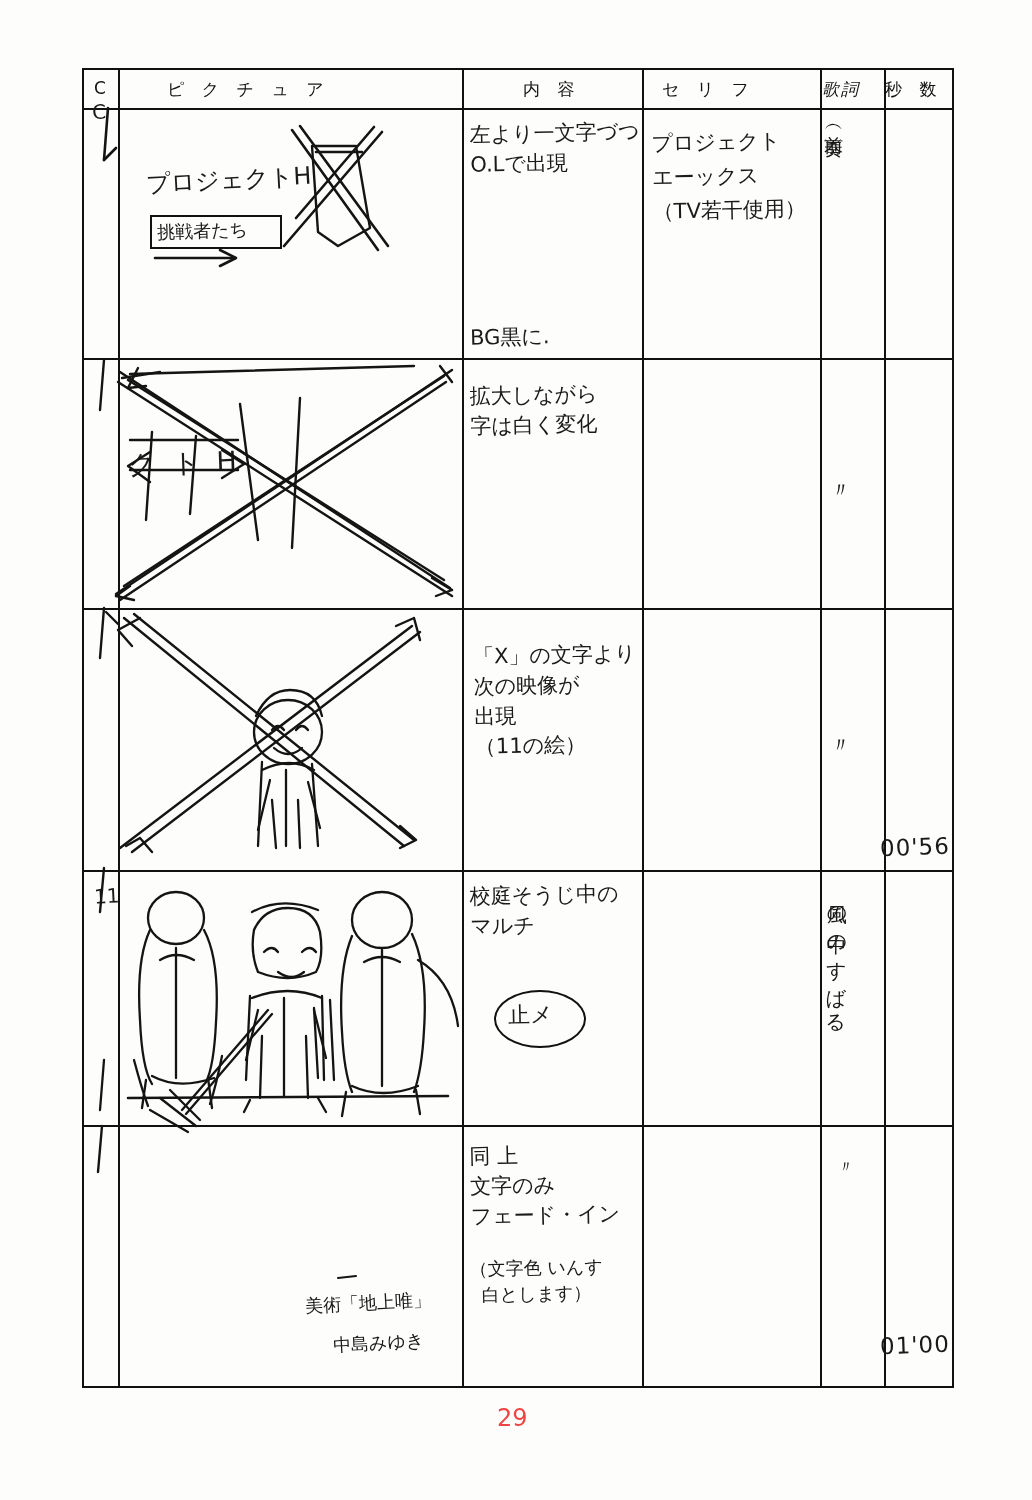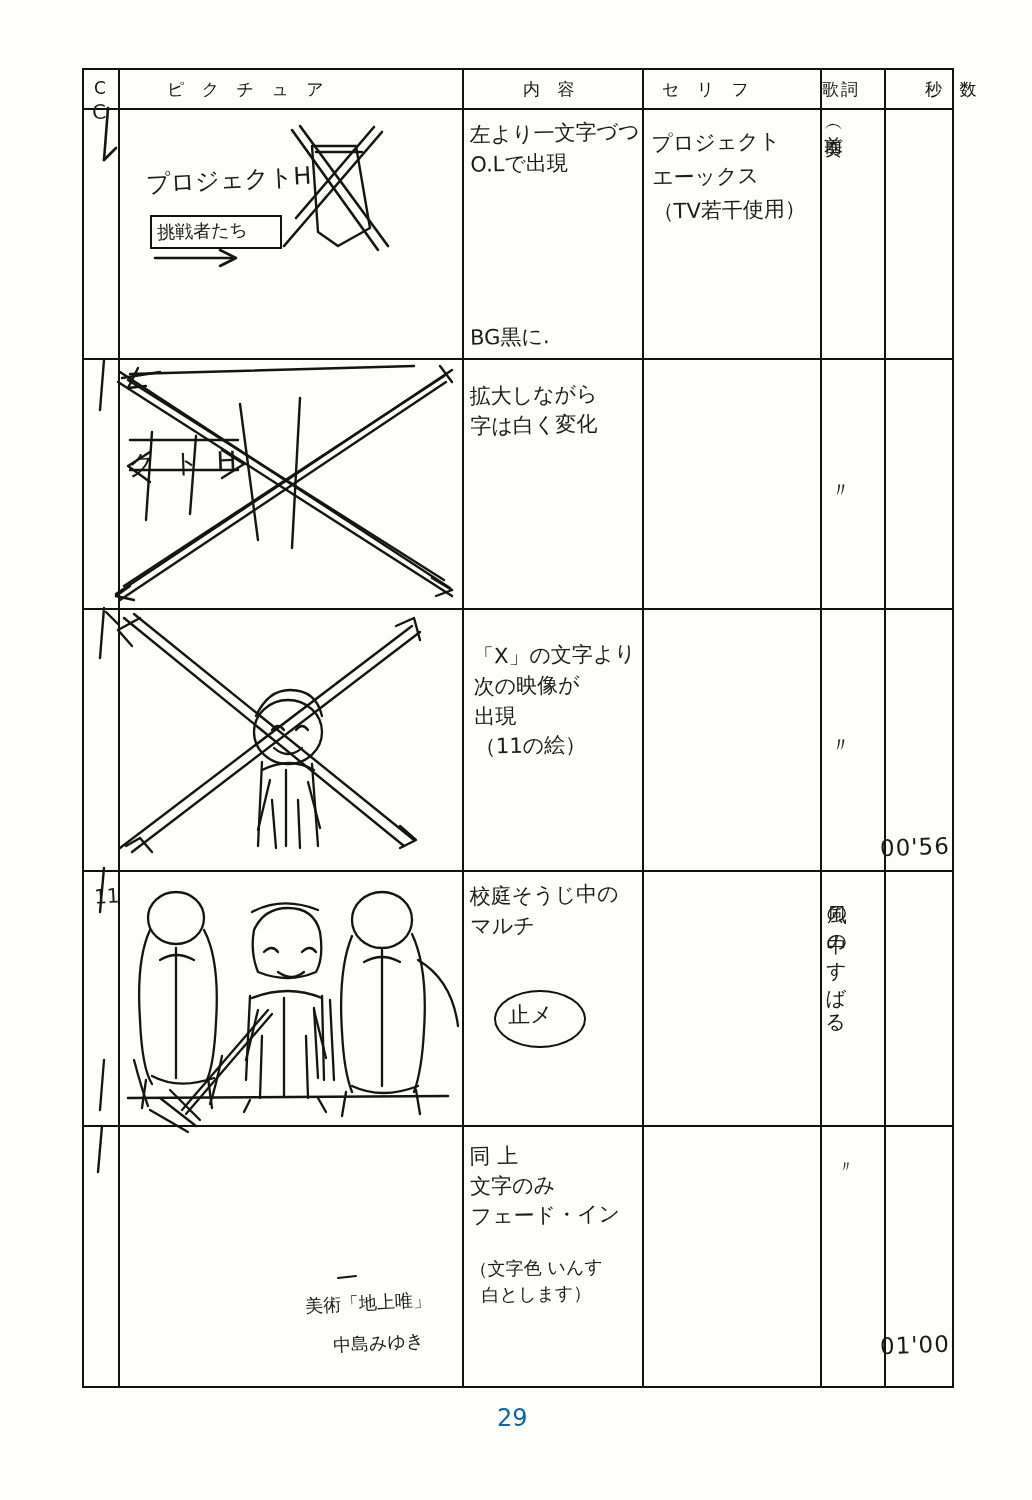--- a/index.html
+++ b/index.html
@@ -98,21 +98,21 @@
     font-size: 20px;
     color: #1a1a1a;
     transform: rotate(-3deg);
   }
 
   .pageno {
     position: absolute;
     left: 497px;
     top: 1404px;
     font-size: 24px;
-    color: #0369a1;
+    color: #ef4444;
   }
 
   
   svg.sketch {
     position: absolute;
     left: 0; top: 0;
     width: 1032px;
     height: 1500px;
     pointer-events: none;
   }
@@ -149,22 +149,22 @@
     <div class="hrule" style="top:800px;"></div>
     <div class="hrule" style="top:1055px;"></div>
 
     <div class="dashrule" style="left:558px; top:38px; bottom:0;"></div>
   </div>
 
   <div class="hdr" style="left:94px;  top:78px; letter-spacing:0;">C</div>
   <div class="hdr" style="left:167px; top:78px;">ピ ク チ ュ ア</div>
   <div class="hdr" style="left:523px; top:78px;">内    容</div>
   <div class="hdr" style="left:662px; top:78px;">セ リ フ</div>
-  <div class="hdr" style="left:822px; top:78px; letter-spacing:2px;">歌詞</div>
-  <div class="hdr" style="left:885px; top:78px;margin-left:40px;">秒 数</div>
+  <div class="hdr" style="left:822px; top:78px; letter-spacing:2px;font-style:italic;">歌詞</div>
+  <div class="hdr" style="left:885px; top:78px;">秒 数</div>
 
   <div class="cutno" style="left:92px; top:100px;">C</div>
   <div class="cutno" style="left:94px; top:884px;">11</div>
 
   <div class="title-box" style="left:150px; top:215px; width:132px; height:34px;"></div>
   <div class="hw" style="left:146px; top:165px; font-size:24px; transform:rotate(-3deg);">プロジェクトH</div>
   <div class="hw sm" style="left:157px; top:218px; font-size:18px; transform:rotate(-2deg);">挑戦者たち</div>
 
   <div class="hw" style="left:470px; top:118px;">左より一文字づつ
 O.Lで出現</div>

